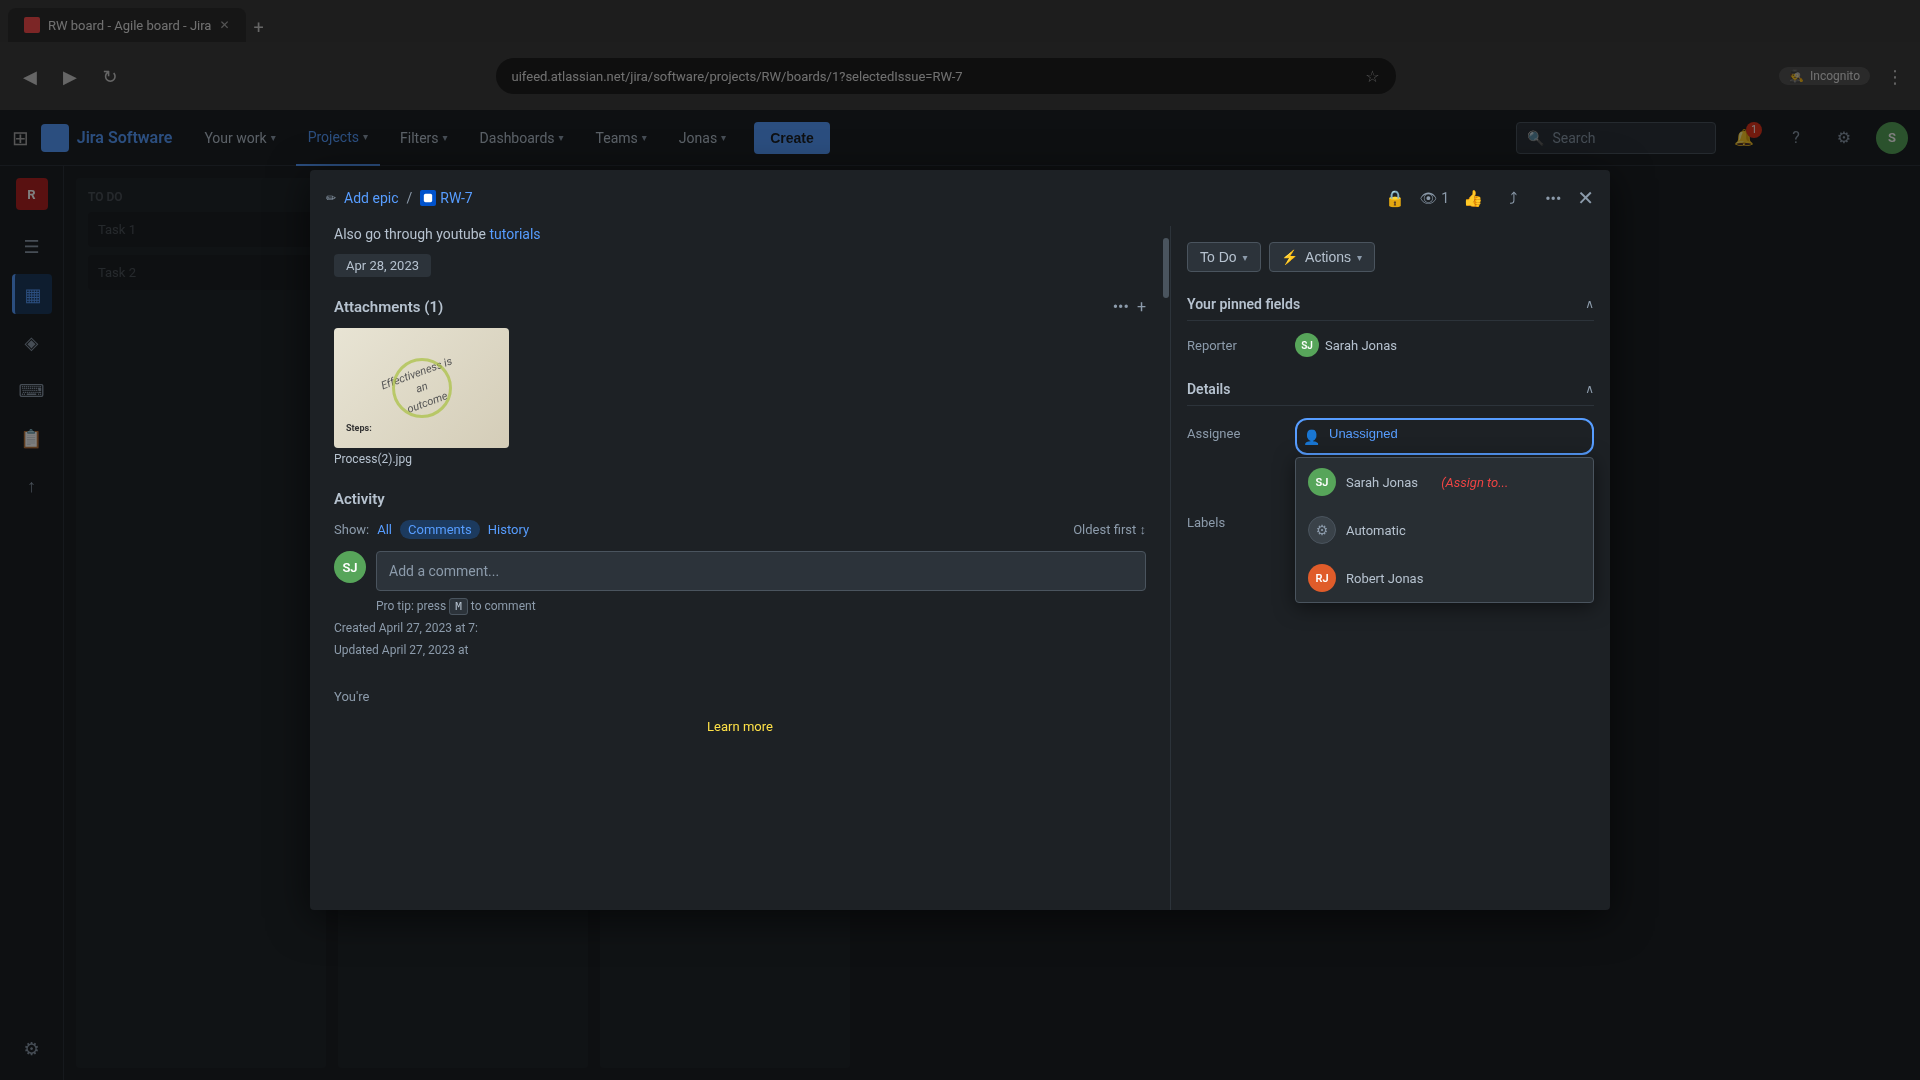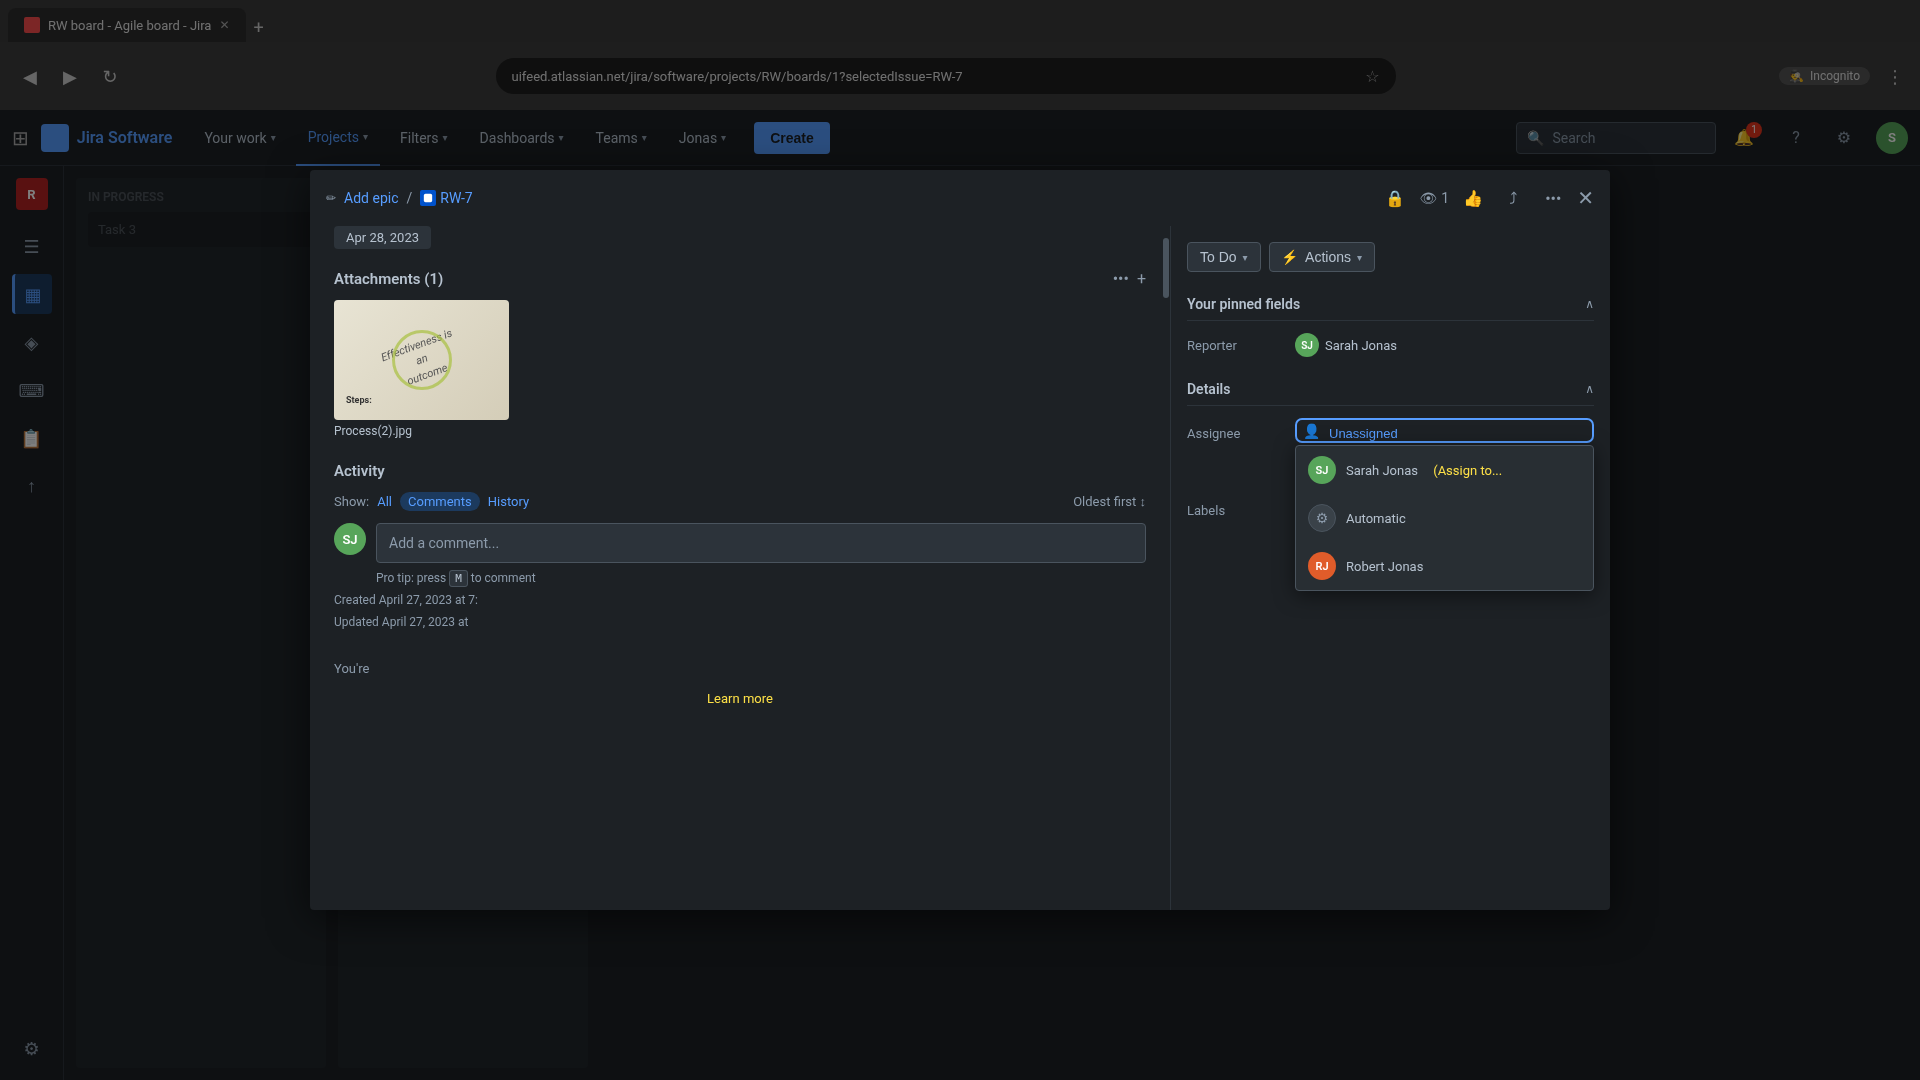--- a/index.html
+++ b/index.html
@@ -126,21 +126,21 @@
     .section-header-title { color: #b6c2cf; font-size: 14px; font-weight: 600; }
     .chevron-up { color: #8c9bab; font-size: 12px; }
     .field-row { display: flex; align-items: center; gap: 8px; margin-bottom: 10px; }
     .field-label { color: #8c9bab; font-size: 13px; width: 100px; flex-shrink: 0; }
     .field-value { display: flex; align-items: center; gap: 6px; color: #b6c2cf; font-size: 13px; }
     .reporter-avatar { width: 24px; height: 24px; border-radius: 50%; display: flex; align-items: center; justify-content: center; color: white; font-size: 10px; font-weight: 600; }
 
     .details-section { margin-bottom: 16px; }
     
     .assignee-input-wrap { position: relative; flex: 1; }
-    .assignee-input { background: #1d2125; border: 2px solid #579dff; border-radius: 7px; padding: 6px 10px 0 32px; color: #579dff; font-size: 13px; width: 100%; outline: none; }
+    .assignee-input { background: #1d2125; border: 2px solid #579dff; border-radius: 12px; padding: 6px 10px 12px 32px; color: #579dff; font-size: 13px; width: 100%; outline: none; }
     .assignee-icon { position: absolute; left: 8px; top: 50%; transform: translateY(-50%); color: #579dff; font-size: 14px; }
 
     
     .assignee-dropdown { position: absolute; top: 100%; left: 0; right: 0; background: #282e33; border: 1px solid #4a545e; border-radius: 4px; z-index: 100; box-shadow: 0 4px 20px rgba(0,0,0,0.5); margin-top: 2px; min-width: 220px; }
     .dropdown-item { display: flex; align-items: center; gap: 10px; padding: 10px 12px; cursor: pointer; color: #b6c2cf; font-size: 13px; }
     .dropdown-avatar { width: 28px; height: 28px; border-radius: 50%; display: flex; align-items: center; justify-content: center; color: white; font-size: 11px; font-weight: 600; flex-shrink: 0; }
     .dropdown-auto-icon { width: 28px; height: 28px; border-radius: 50%; background: #3a4249; display: flex; align-items: center; justify-content: center; color: #8c9bab; font-size: 14px; flex-shrink: 0; border: 1px solid #4a545e; }
 
     
     .board-columns { display: flex; gap: 12px; padding: 12px; height: 100%; opacity: 0.3; }
@@ -248,20 +248,29 @@
   <div class="sidebar-icon">📋</div>
   <div class="sidebar-icon">↑</div>
   <div class="sidebar-bottom">
     <div class="sidebar-icon">⚙</div>
   </div>
 </div>
 
 <div class="board-bg">
   <div class="board-columns">
     <div class="board-col">
+      <div class="col-header">TO DO</div>
+      <div class="board-card">
+          <div class="card-text">Task 1</div>
+        </div>
+      <div class="board-card">
+          <div class="card-text">Task 2</div>
+        </div>
+    </div>
+    <div class="board-col">
       <div class="col-header">IN PROGRESS</div>
       <div class="board-card">
           <div class="card-text">Task 3</div>
         </div>
     </div>
     <div class="board-col">
       <div class="col-header">DONE</div>
       <div class="board-card">
           <div class="card-text">Task 4</div>
         </div>
@@ -295,20 +304,23 @@
         <div class="modal-action-btn">👍</div>
         <div class="modal-action-btn">⤴</div>
         <div class="modal-action-btn">•••</div>
         <div class="close-btn">✕</div>
       </div>
     </div>
 
     <div class="modal-body">
 
       <div class="modal-main">
+        <div class="content-text">
+          <span>Also go through youtube </span><a class="content-link">tutorials</a>
+        </div>
         
         <div class="date-chip">Apr 28, 2023</div>
         
         <div class="section-header">
           <span class="section-title">Attachments (1)</span>
           <div class="section-icons">
             <span>•••</span>
             <span>+</span>
           </div>
         </div>
@@ -403,21 +415,21 @@
             <div class="assignee-input-wrap">
               <span class="assignee-icon">👤</span>
               <input class="assignee-input" type="text" value="Unassigned" style="">
               
               
               <div class="assignee-dropdown">
                 <div class="dropdown-item">
                   <div class="dropdown-avatar" style="background:#57a55a;">SJ</div>
                   <span>
                     <span>Sarah Jonas</span>
-                    <span style="color:#fde047; margin-left:12px;">(Assign to...</span>
+                    <span style="color:#ef4444; margin-left:20px;font-style:italic;">(Assign to...</span>
                   </span>
                 </div>
                 <div class="dropdown-item">
                   <div class="dropdown-auto-icon">⚙</div>
                   <span>Automatic</span>
                 </div>
                 <div class="dropdown-item">
                   <div class="dropdown-avatar" style="background:#e05c2a;">RJ</div>
                   <span>Robert Jonas</span>
                 </div>

